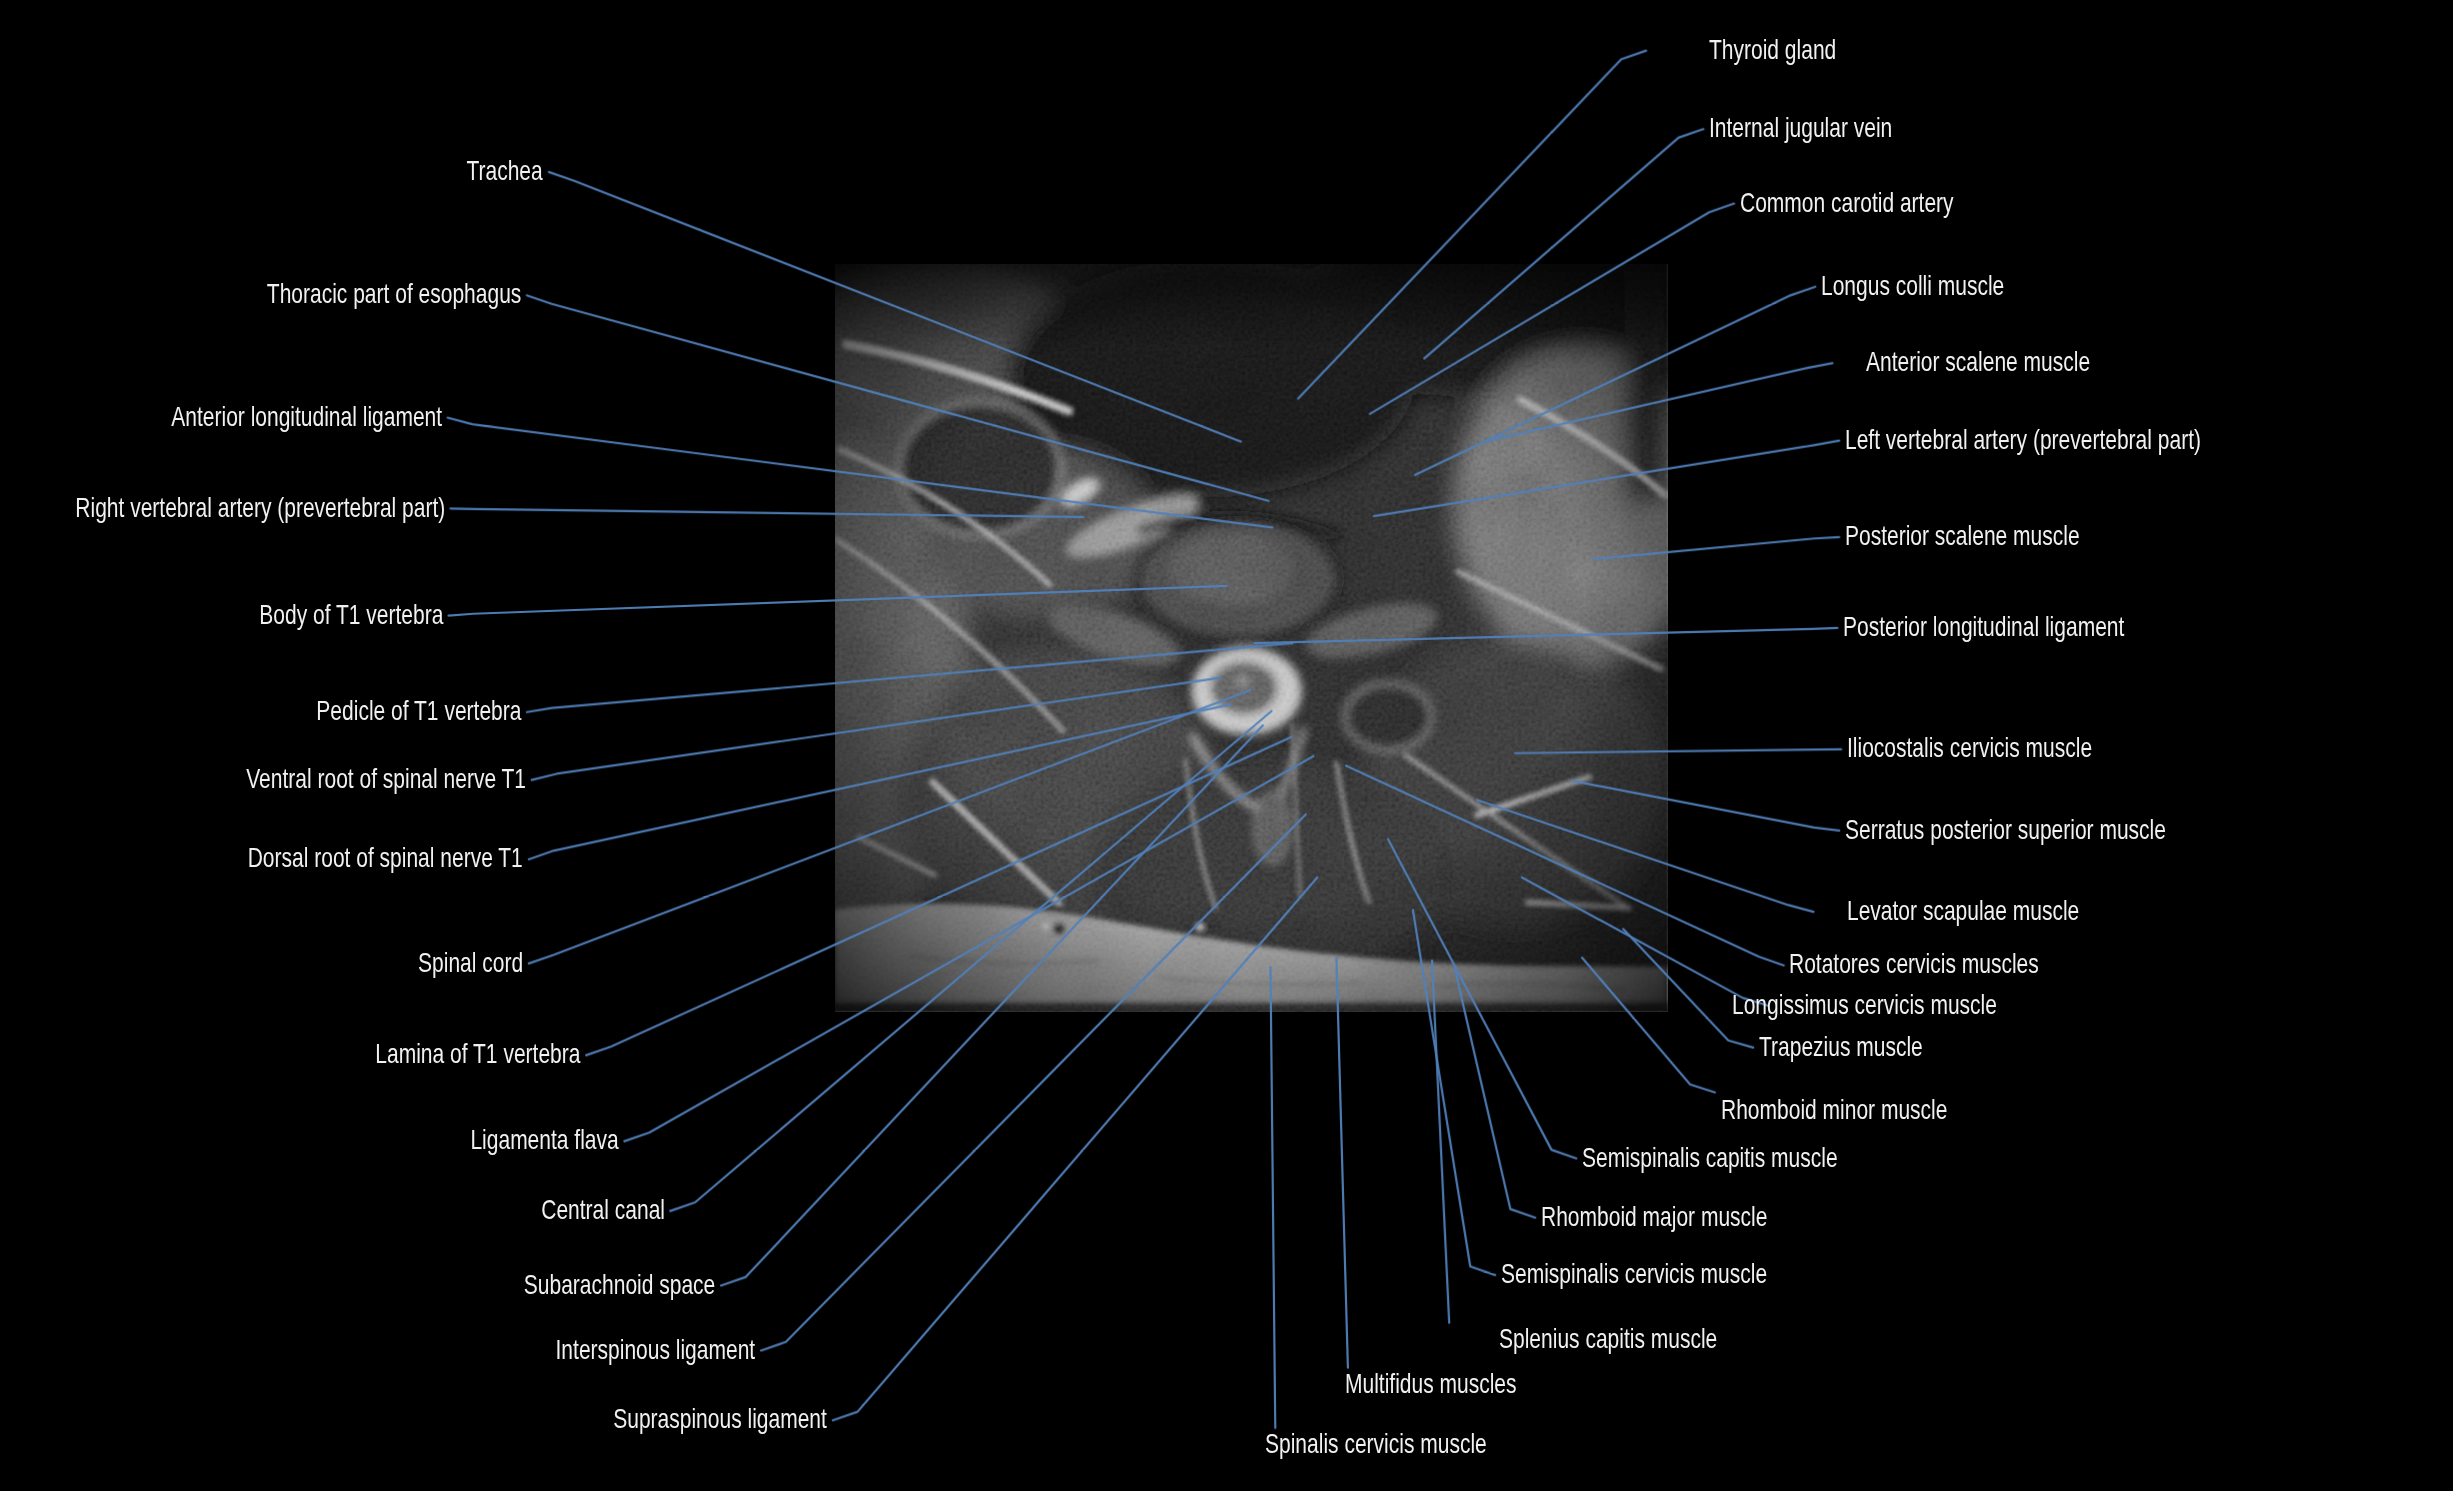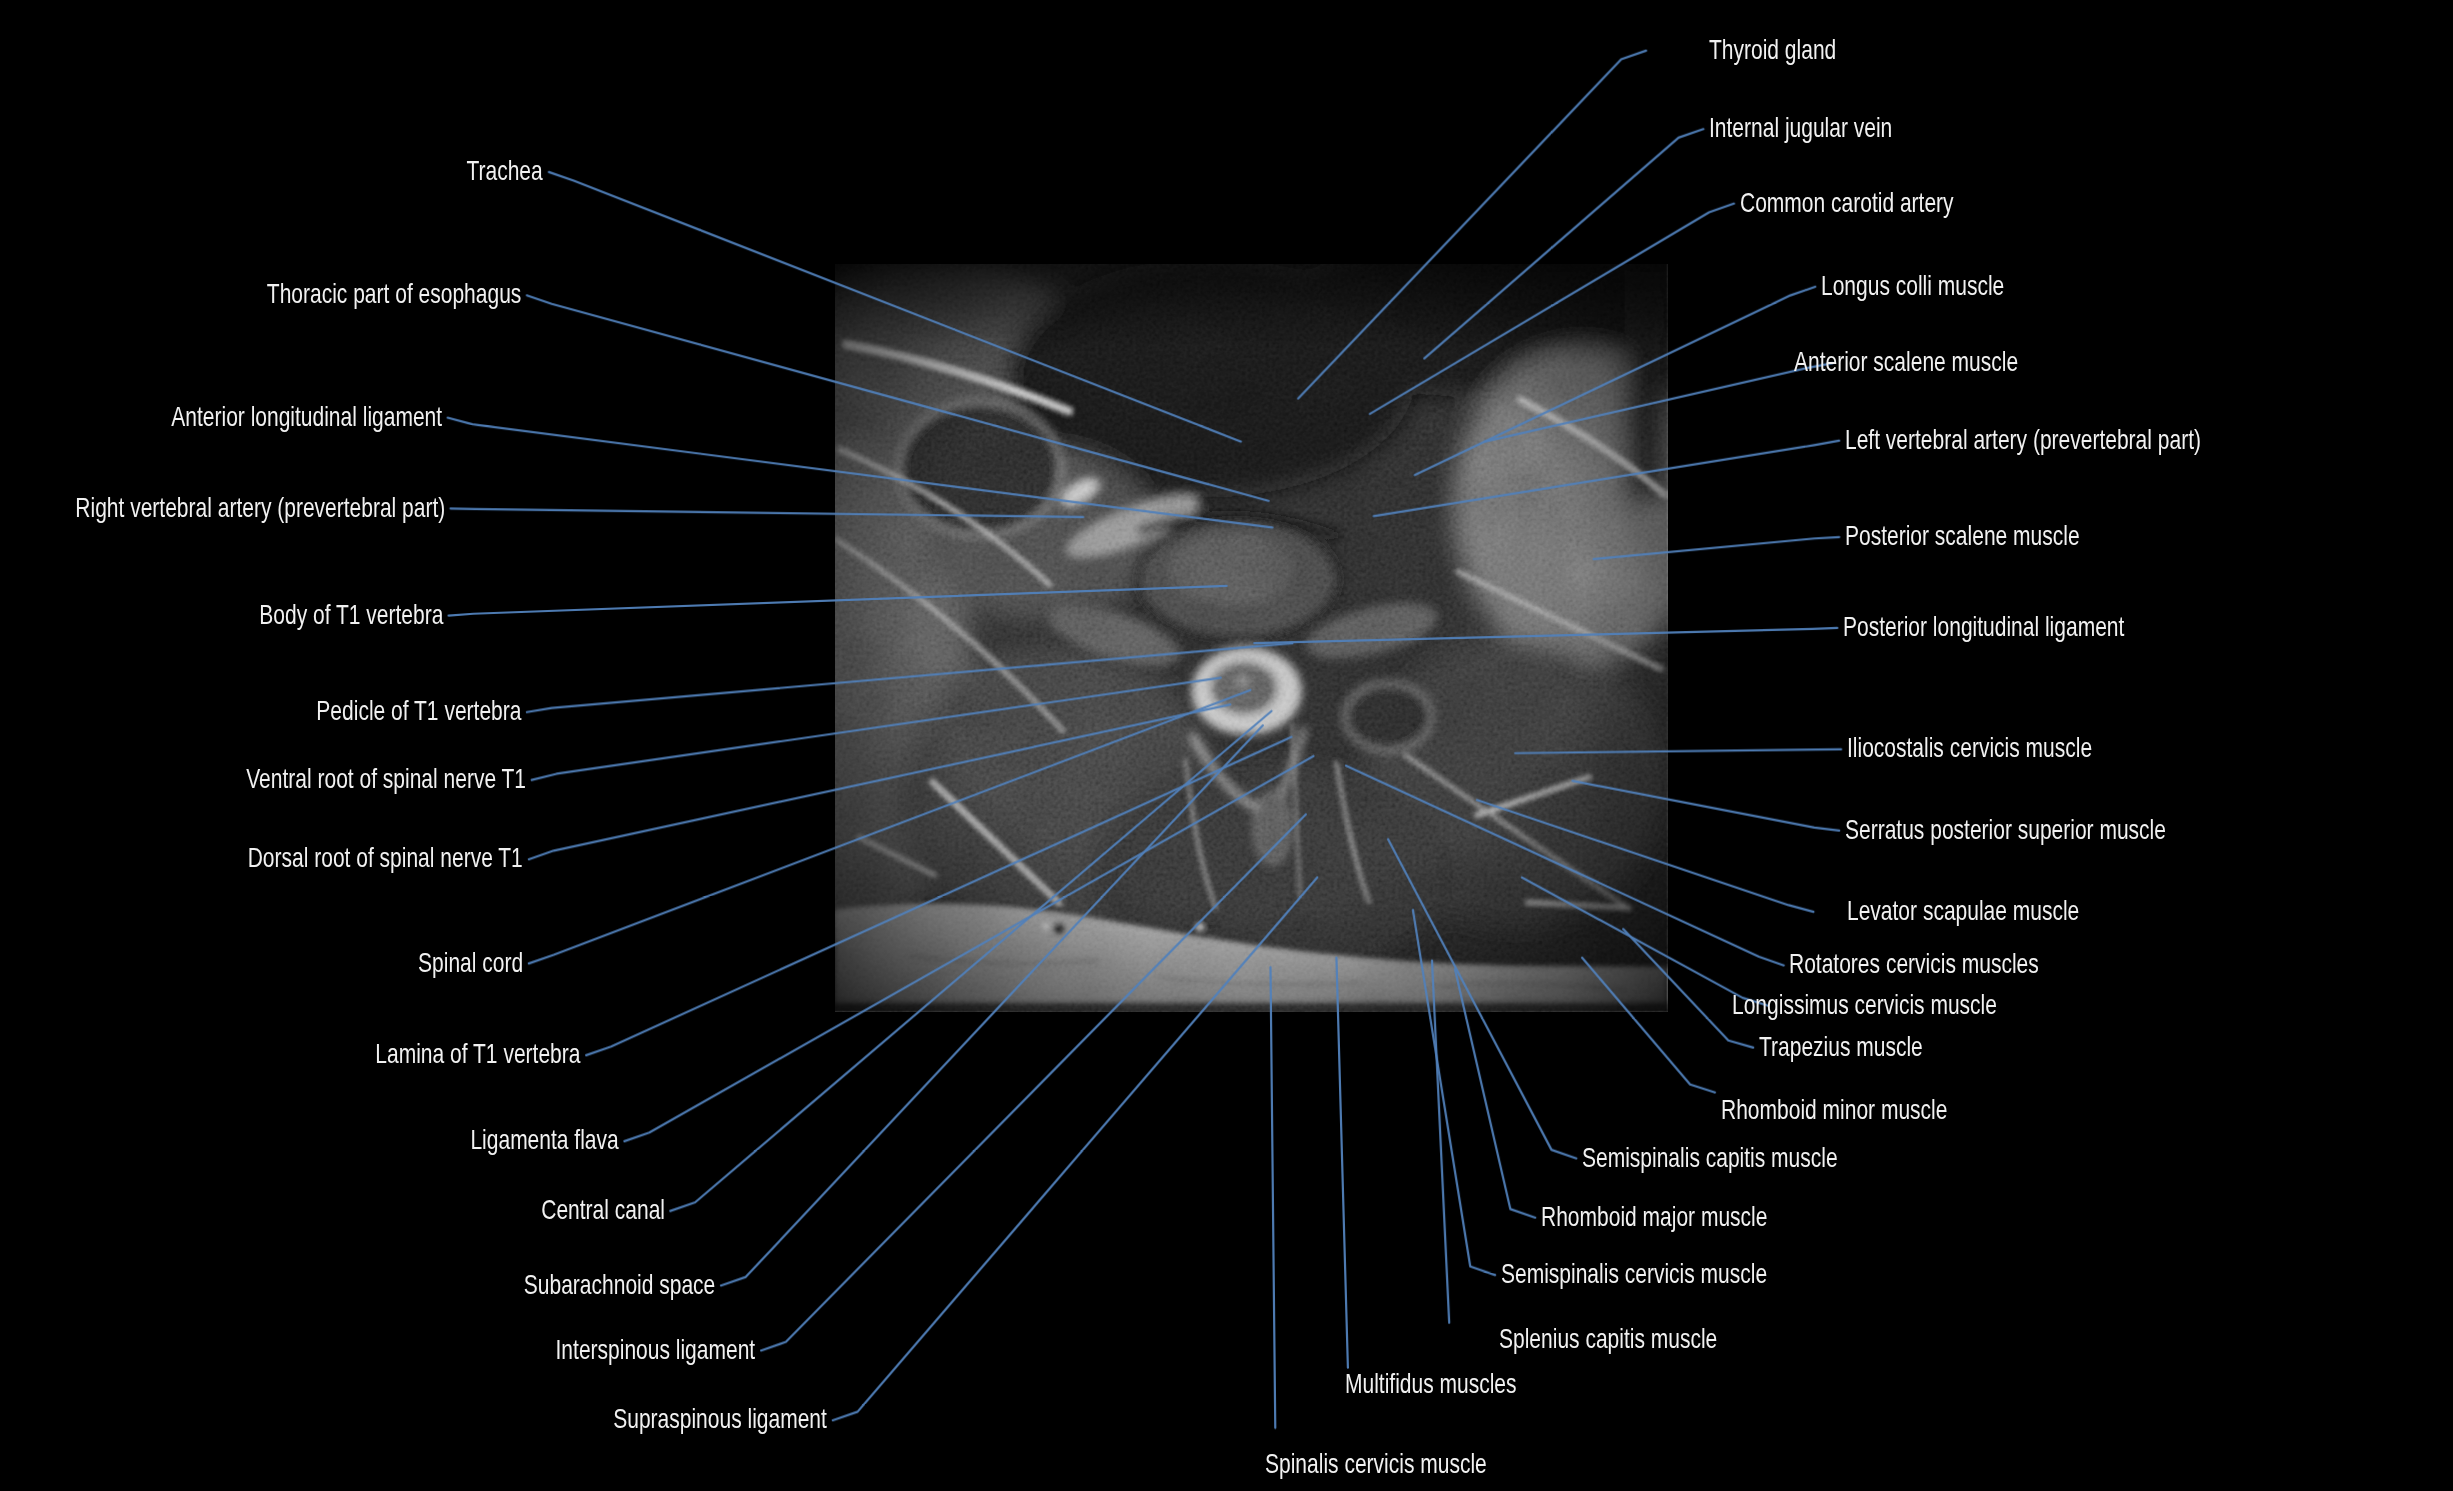--- a/index.html
+++ b/index.html
@@ -182,32 +182,32 @@
       <div class="label side-left" style="top: 1055px; right: 1874px;"><span class="txt">Lamina of T1 vertebra</span></div>
       <div class="label side-left" style="top: 1141px; right: 1835px;"><span class="txt">Ligamenta flava</span></div>
       <div class="label side-left" style="top: 1211px; right: 1789px;"><span class="txt">Central canal</span></div>
       <div class="label side-left" style="top: 1286px; right: 1739px;"><span class="txt">Subarachnoid space</span></div>
       <div class="label side-left" style="top: 1351px; right: 1699px;"><span class="txt">Interspinous ligament</span></div>
       <div class="label side-left" style="top: 1420px; right: 1627px;"><span class="txt">Supraspinous ligament</span></div>
       <div class="label side-right" style="top: 51px; left: 1709px;"><span class="txt">Thyroid gland</span></div>
       <div class="label side-right" style="top: 129px; left: 1709px;"><span class="txt">Internal jugular vein</span></div>
       <div class="label side-right" style="top: 204px; left: 1740px;"><span class="txt">Common carotid artery</span></div>
       <div class="label side-right" style="top: 287px; left: 1821px;"><span class="txt">Longus colli muscle</span></div>
-      <div class="label side-right" style="top: 363px; left: 1794px;"><span class="txt">Anterior scalene muscle</span></div>
+      <div class="label side-right" style="top: 363px; left: 1866px;"><span class="txt">Anterior scalene muscle</span></div>
       <div class="label side-right" style="top: 441px; left: 1845px;"><span class="txt">Left vertebral artery (prevertebral part)</span></div>
       <div class="label side-right" style="top: 537px; left: 1845px;"><span class="txt">Posterior scalene muscle</span></div>
       <div class="label side-right" style="top: 628px; left: 1843px;"><span class="txt">Posterior longitudinal ligament</span></div>
       <div class="label side-right" style="top: 749px; left: 1847px;"><span class="txt">Iliocostalis cervicis muscle</span></div>
       <div class="label side-right" style="top: 831px; left: 1845px;"><span class="txt">Serratus posterior superior muscle</span></div>
       <div class="label side-right" style="top: 912px; left: 1819px; margin-left: 28px;"><span class="txt">Levator scapulae muscle</span></div>
       <div class="label side-right" style="top: 965px; left: 1789px;"><span class="txt">Rotatores cervicis muscles</span></div>
       <div class="label side-right" style="top: 1006px; left: 1732px;"><span class="txt">Longissimus cervicis muscle</span></div>
       <div class="label side-right" style="top: 1048px; left: 1759px;"><span class="txt">Trapezius muscle</span></div>
       <div class="label side-right" style="top: 1111px; left: 1721px;"><span class="txt">Rhomboid minor muscle</span></div>
       <div class="label side-right" style="top: 1159px; left: 1582px;"><span class="txt">Semispinalis capitis muscle</span></div>
       <div class="label side-right" style="top: 1218px; left: 1541px;"><span class="txt">Rhomboid major muscle</span></div>
       <div class="label side-right" style="top: 1275px; left: 1501px;"><span class="txt">Semispinalis cervicis muscle</span></div>
       <div class="label side-right" style="top: 1340px; left: 1451px; margin-left: 48px;"><span class="txt">Splenius capitis muscle</span></div>
       <div class="label side-right" style="top: 1385px; left: 1345px;"><span class="txt">Multifidus muscles</span></div>
-      <div class="label side-right" style="top: 1445px; left: 1265px; margin-top: 20px;"><span class="txt">Spinalis cervicis muscle</span></div>
+      <div class="label side-right" style="top: 1445px; left: 1265px;"><span class="txt">Spinalis cervicis muscle</span></div>
     </div>
 </div>
 
 
 </body></html>

